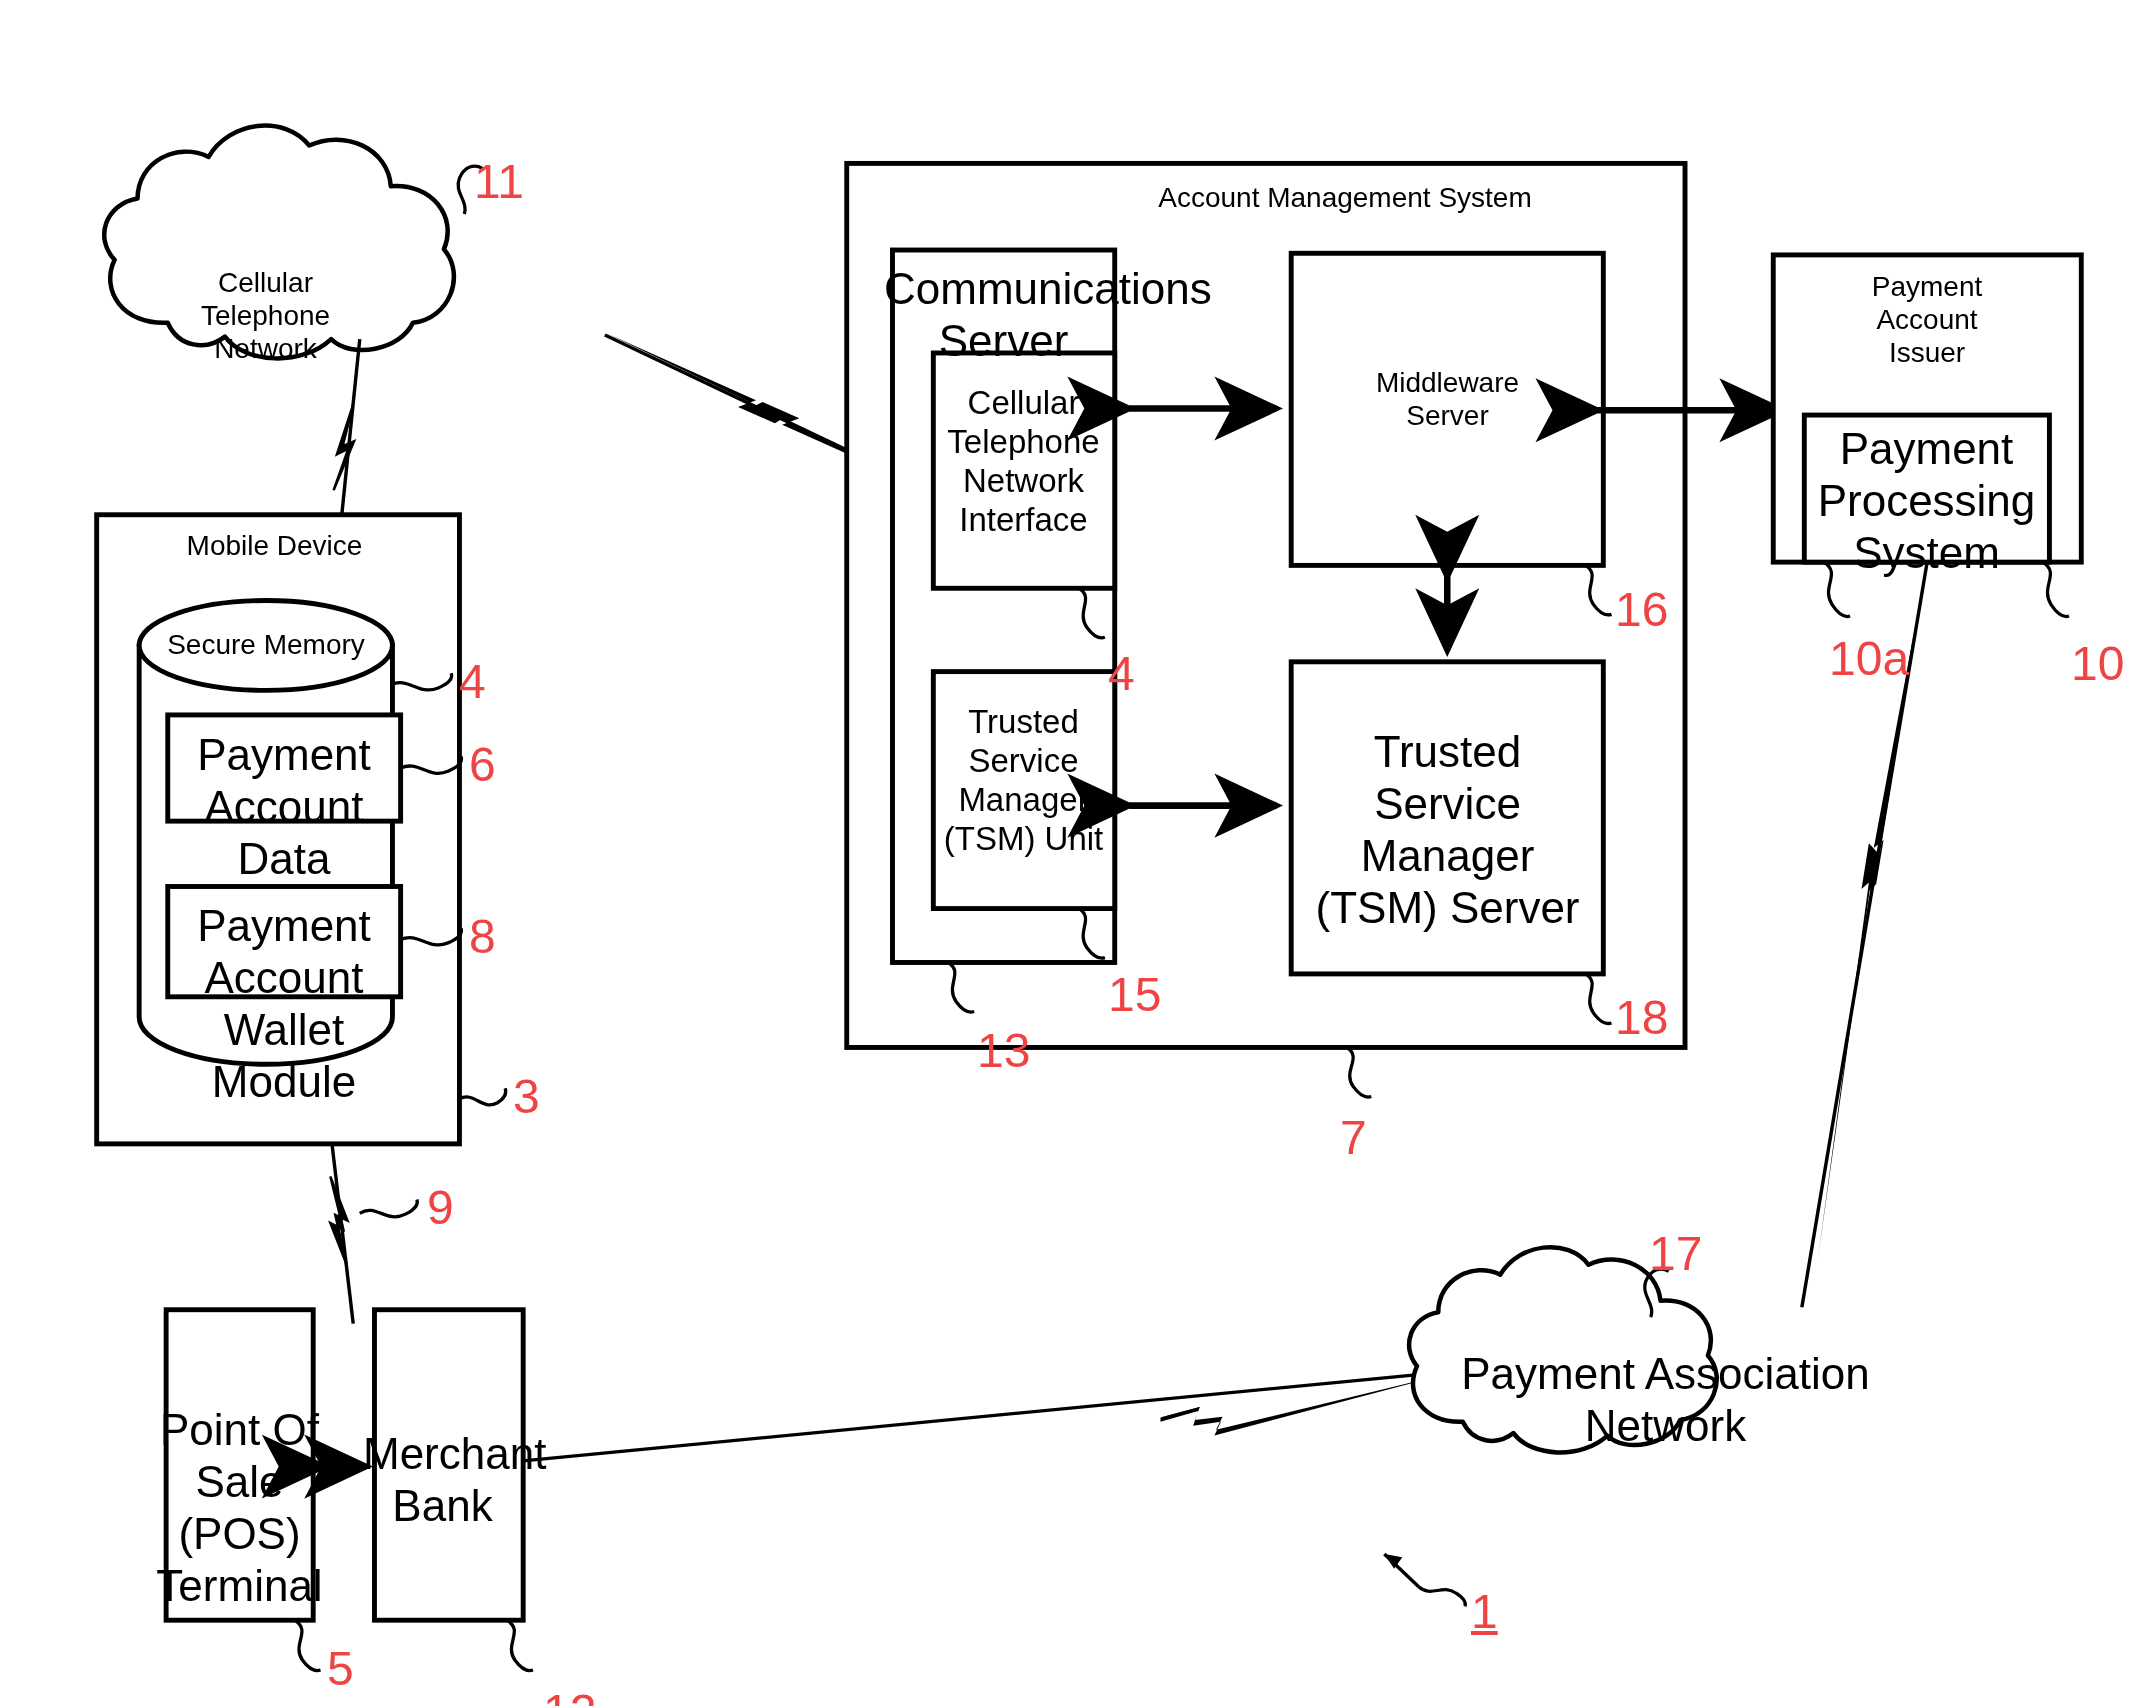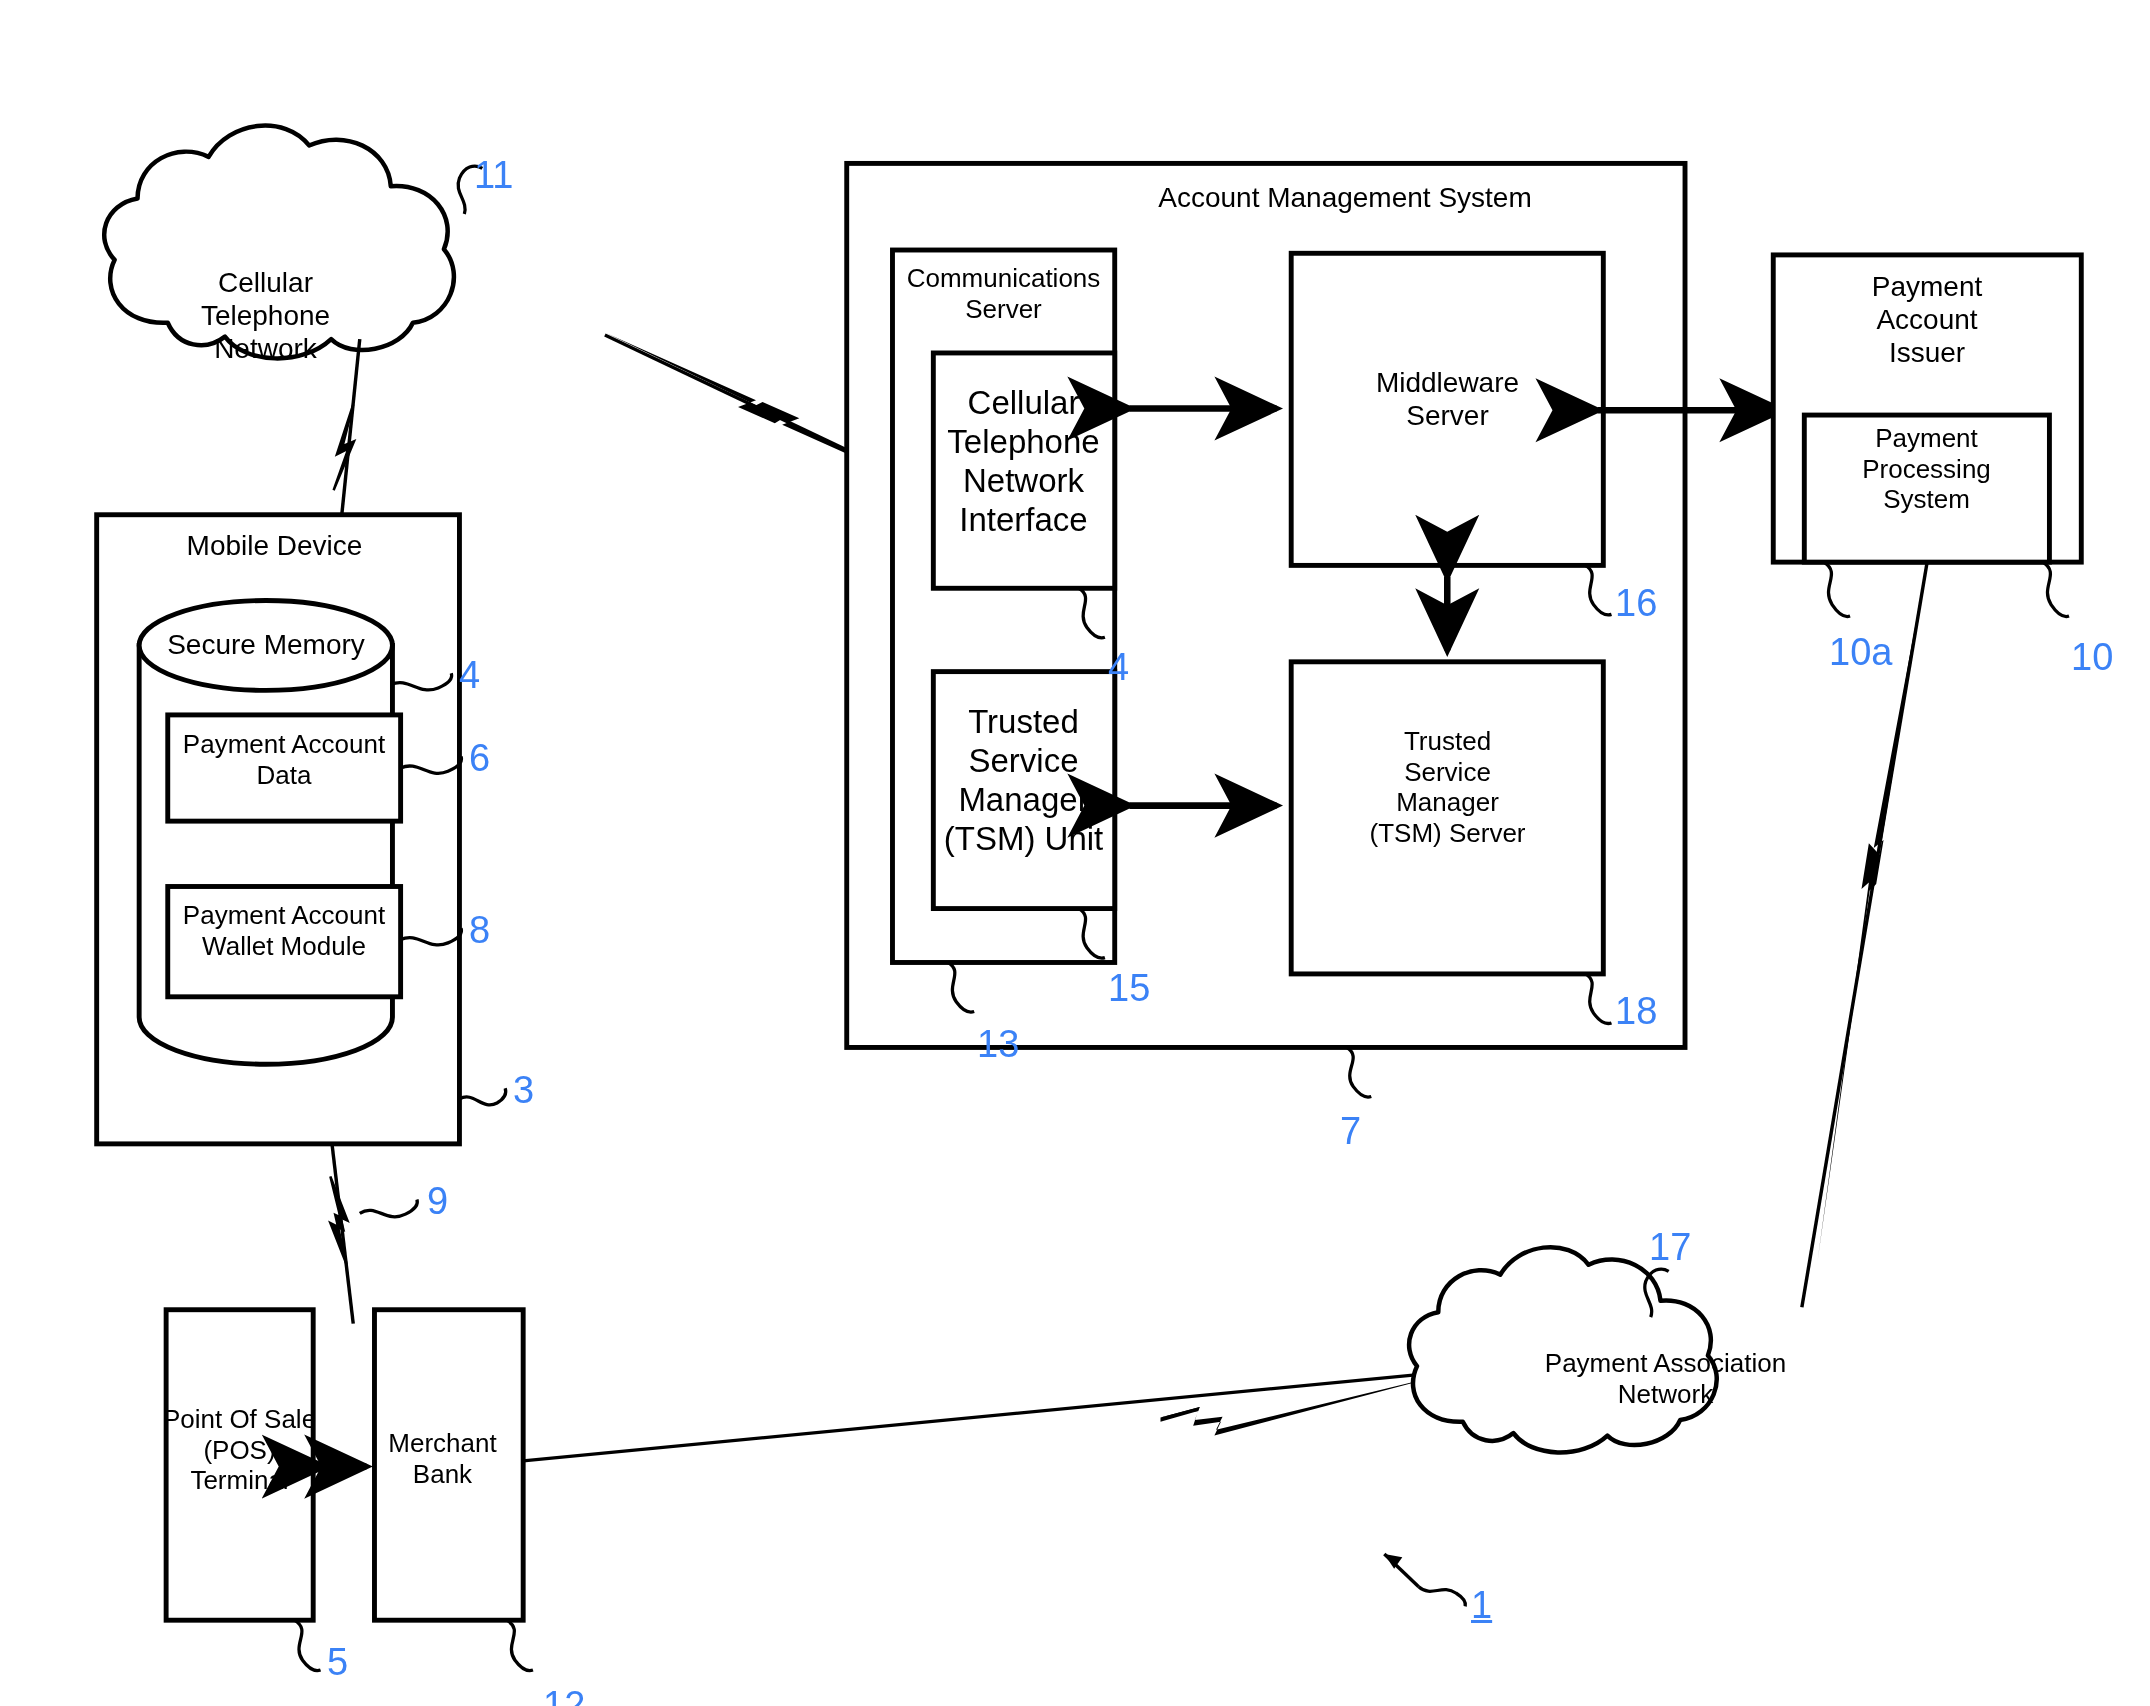--- a/index.html
+++ b/index.html
@@ -25,23 +25,23 @@
     pointer-events: none;
   }
   .lbl {
     position: absolute;
     text-align: center;
     line-height: 1.18;
     color: #000;
     white-space: pre-line;
   }
   .f40 { font-size: 33px; }
-  .f42 { font-size: 26px; }
+  .f42 { font-size: 44px; }
   .f44 { font-size: 28px; }
-  .ref { font-size: 38px; position: absolute; color: #3b82f6; }
+  .ref { font-size: 48px; position: absolute; color: #ef4444; }
   .ref-u { text-decoration: underline; }
   .left-title { text-align: center; }
 </style>
 </head>
 <body>
 
 <div id="canvas">
 
   <svg class="layer" viewBox="0 0 2632 2088">
     <defs>

